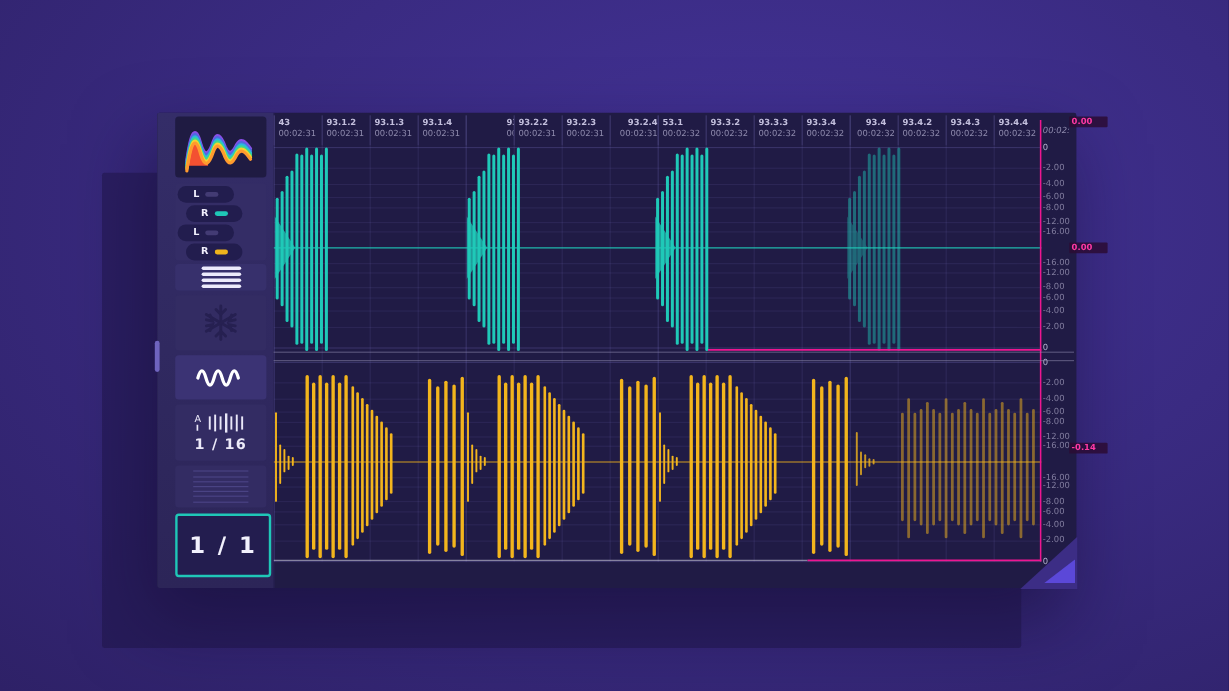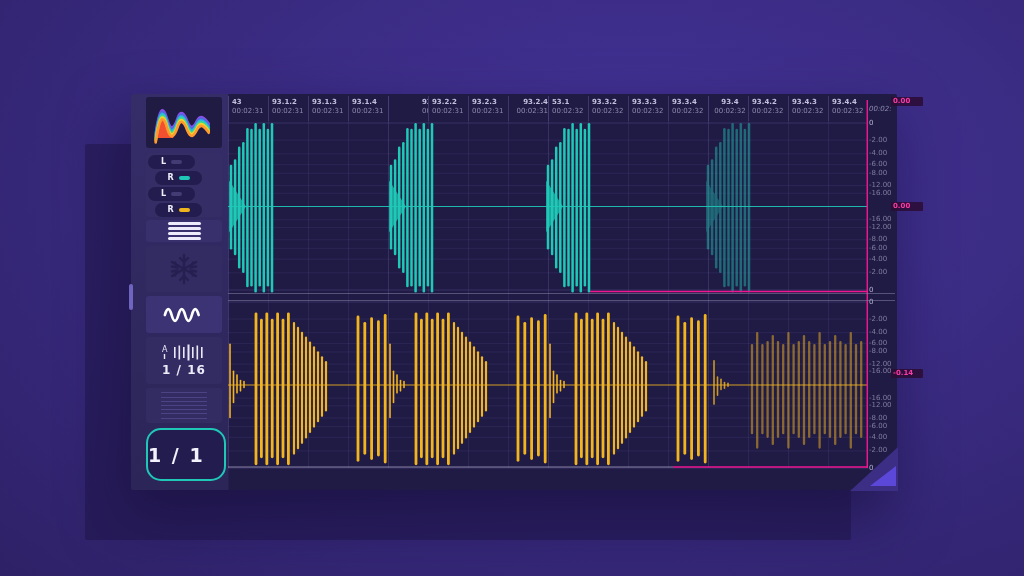--- a/index.html
+++ b/index.html
@@ -19,22 +19,22 @@
   .ch-letter{font-size:8px;font-weight:bold;color:#f0eefc;line-height:1;}
   .ch-dash{width:11px;height:3.5px;border-radius:2px;background:#433b74;}
   .menu-tile{top:126px;height:22px;background:#37306c;display:flex;flex-direction:column;align-items:center;justify-content:center;gap:2px;}
   .menu-bar{width:33px;height:3.2px;background:#eceafb;border-radius:2px;}
   .freeze-tile{top:152px;height:46px;background:#332c63;display:flex;align-items:center;justify-content:center;}
   .sine-tile{top:202px;height:37px;background:#3b3374;display:flex;align-items:center;justify-content:center;}
   .quant-tile{top:243px;height:47px;background:#332c63;display:flex;flex-direction:column;align-items:center;justify-content:center;gap:2px;}
   .quant-value{font-size:12px;font-weight:bold;color:#edebfa;letter-spacing:1px;}
   .lines-tile{top:294px;height:35px;background:#332c63;display:flex;flex-direction:column;align-items:center;justify-content:center;gap:3.2px;}
   .thin-line{width:46px;height:1px;background:#4a4384;}
-  .oneone-tile{top:334px;height:49px;background:#231d4f;border:2px solid #1fc7b7;border-radius:15px;
-    display:flex;align-items:center;justify-content:flex-start;}
+  .oneone-tile{top:334px;height:49px;background:#231d4f;border:2px solid #1fc7b7;border-radius:3px;
+    display:flex;align-items:center;justify-content:center;}
   .oneone-text{font-size:19px;font-weight:600;color:#f2f1fd;letter-spacing:2px;}
   .edge-handle{position:absolute;left:-2px;top:190px;width:4px;height:26px;background:#6f64bf;border-radius:2px;}
   
   .tick{position:absolute;top:2px;width:40px;height:25px;border-left:1px solid rgba(140,130,200,.18);
     box-sizing:border-box;padding:2px 0 0 3px;overflow:hidden;}
   .tl-bar{font-size:7px;font-weight:bold;color:#c3bfdd;line-height:9px;white-space:nowrap;}
   .tl-time{font-size:7px;color:#8e8aad;line-height:9px;white-space:nowrap;}
   
   .ax{position:absolute;left:738px;width:28px;font-size:7px;color:#807c9e;line-height:9px;white-space:nowrap;}
   .ax.edge{color:#b6b3cf;}

